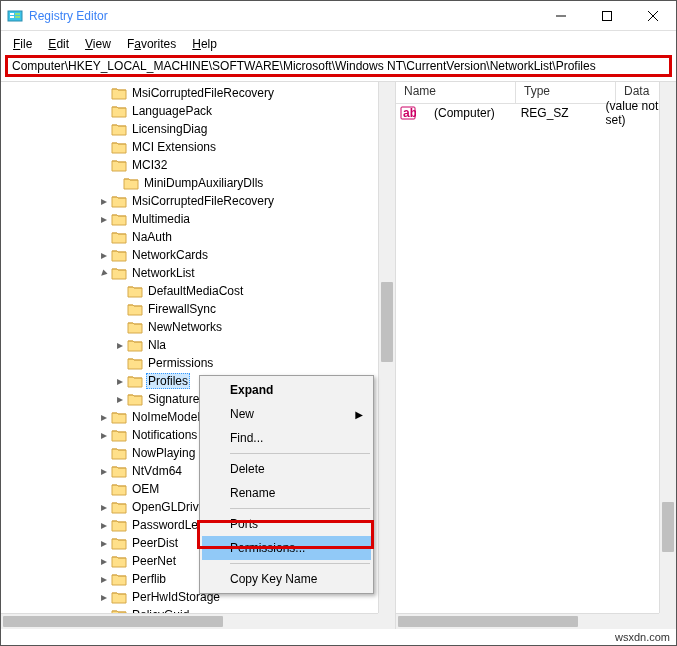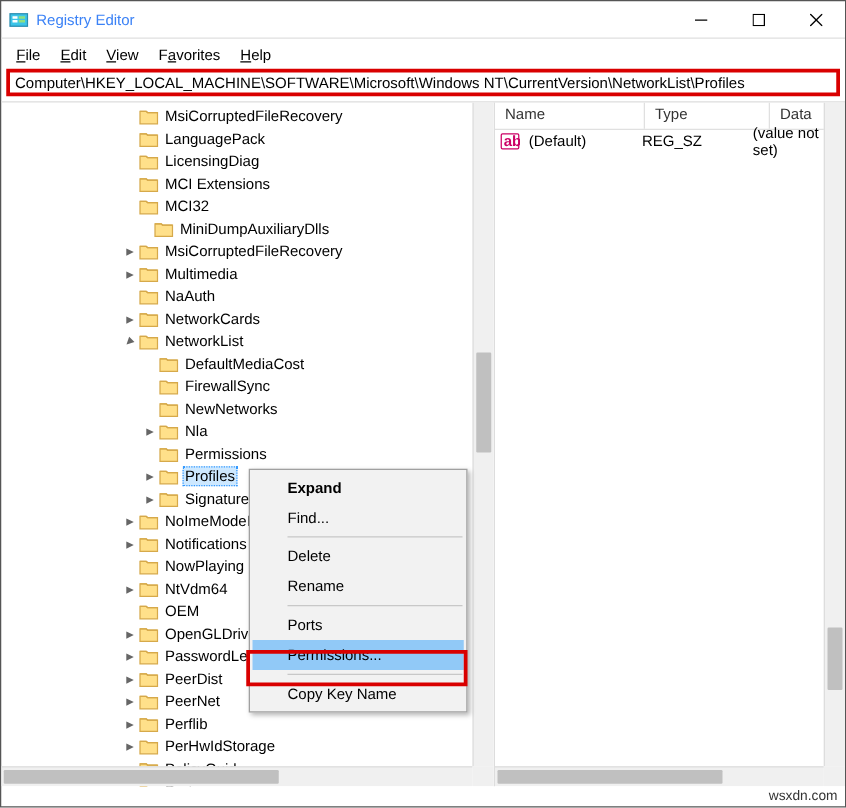--- a/index.html
+++ b/index.html
@@ -17,21 +17,21 @@
 .tree { padding-top: 2px; padding-bottom: 8px; }
 .tree-row { display: flex; align-items: center; height: 18px; white-space: nowrap; position: relative; }
 .tree-row .expander { width: 14px; text-align: center; color: #555; font-size: 10px; cursor: default; }
 .tree-row .folder { width: 16px; height: 14px; margin-right: 3px; }
 .tree-row .label { padding: 0 2px; }
 .tree-row.selected .label { background: #cde8ff; border: 1px dotted #3399ff; padding: 0 1px; }
 .list-pane { flex: 1; position: relative; overflow: hidden; }
 .list-header { display: flex; height: 22px; border-bottom: 1px solid #e0e0e0; }
 .list-header .col { padding: 2px 8px; border-right: 1px solid #e0e0e0; color: #333; }
 .list-row { display: flex; height: 18px; align-items: center; padding-left: 4px; }
-.list-row .val-icon { width: 16px; height: 16px; margin-right: 3px; }
+.list-row .val-icon { width: 16px; height: 16px; margin-right: 14px; }
 .list-row .cell { padding: 0 4px; }
 .scrollbar-v { position: absolute; right: 0; top: 0; bottom: 16px; width: 17px; background: #f0f0f0; border-left: 1px solid #ddd; }
 .scrollbar-v .thumb { position: absolute; left: 2px; right: 2px; background: #c0c0c0; border-radius: 1px; }
 .scrollbar-h { position: absolute; left: 0; right: 17px; bottom: 0; height: 16px; background: #f0f0f0; border-top: 1px solid #ddd; }
 .scrollbar-h .thumb { position: absolute; top: 2px; bottom: 2px; background: #c0c0c0; border-radius: 1px; }
 .scroll-corner { position: absolute; right: 0; bottom: 0; width: 17px; height: 16px; background: #f0f0f0; }
 
 .context-menu { position: absolute; left: 198px; top: 374px; width: 175px; background: #f2f2f2; border: 1px solid #a0a0a0; box-shadow: 2px 2px 4px rgba(0,0,0,0.3); padding: 2px; z-index: 100; }
 .context-menu .cm-item { height: 24px; display: flex; align-items: center; padding-left: 28px; padding-right: 10px; position: relative; }
 .context-menu .cm-item.highlight { background: #91c9f7; }
@@ -352,39 +352,43 @@
       <div class="col" style="width:100px">Type</div>
       <div class="col" style="flex:1">Data</div>
     </div>
     <div class="list-row">
       <span class="val-icon">
         <svg width="16" height="16" viewBox="0 0 16 16">
             <rect x="1" y="2" width="14" height="12" rx="1" fill="#fff" stroke="#c06"></rect>
             <text x="3" y="12" font-size="9" fill="#c06" font-weight="bold">ab</text>
           </svg>
       </span>
-      <span class="cell" style="width:98px">(Default)</span>
+      <span class="cell" style="width:98px">(Computer)</span>
       <span class="cell" style="width:96px">REG_SZ</span>
       <span class="cell">(value not set)</span>
     </div>
     <div class="scrollbar-v">
         <div class="thumb" style="top:420px;height:50px"></div>
       </div>
     <div class="scrollbar-h">
         <div class="thumb" style="left:2px;width:180px"></div>
       </div>
     <div class="scroll-corner"></div>
   </div>
 </div>
 
 <div class="context-menu">
   <div class="cm-item bold">
       <span>Expand</span>
     </div>
   <div class="cm-item">
+      <span>New</span>
+      <span class="arrow">▶</span>
+    </div>
+  <div class="cm-item">
       <span>Find...</span>
     </div>
   <div class="cm-sep"></div>
   <div class="cm-item">
       <span>Delete</span>
     </div>
   <div class="cm-item">
       <span>Rename</span>
     </div>
   <div class="cm-sep"></div>

